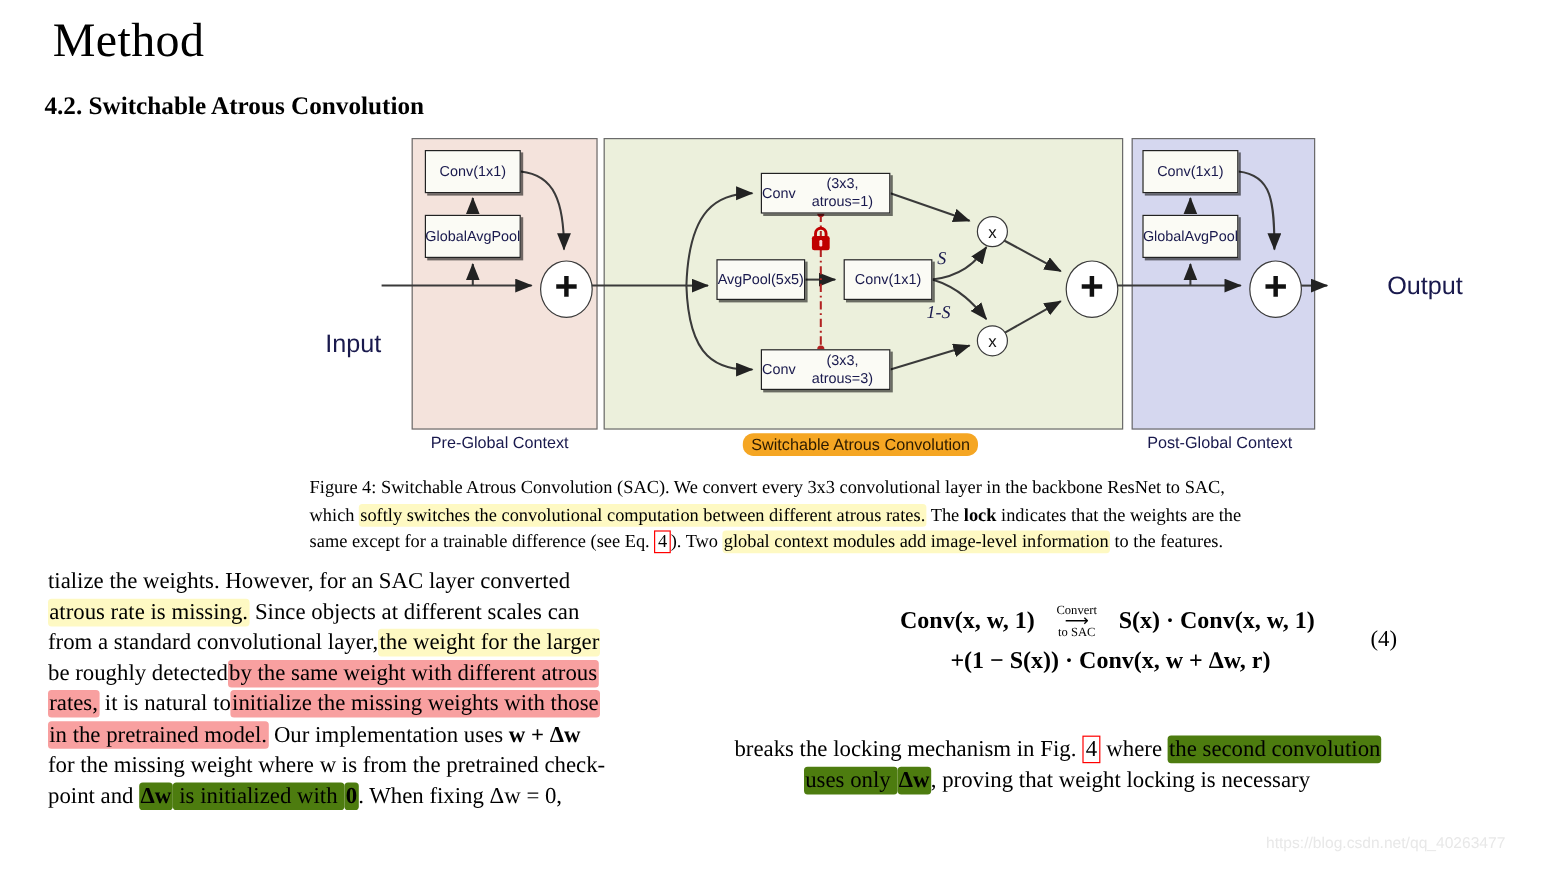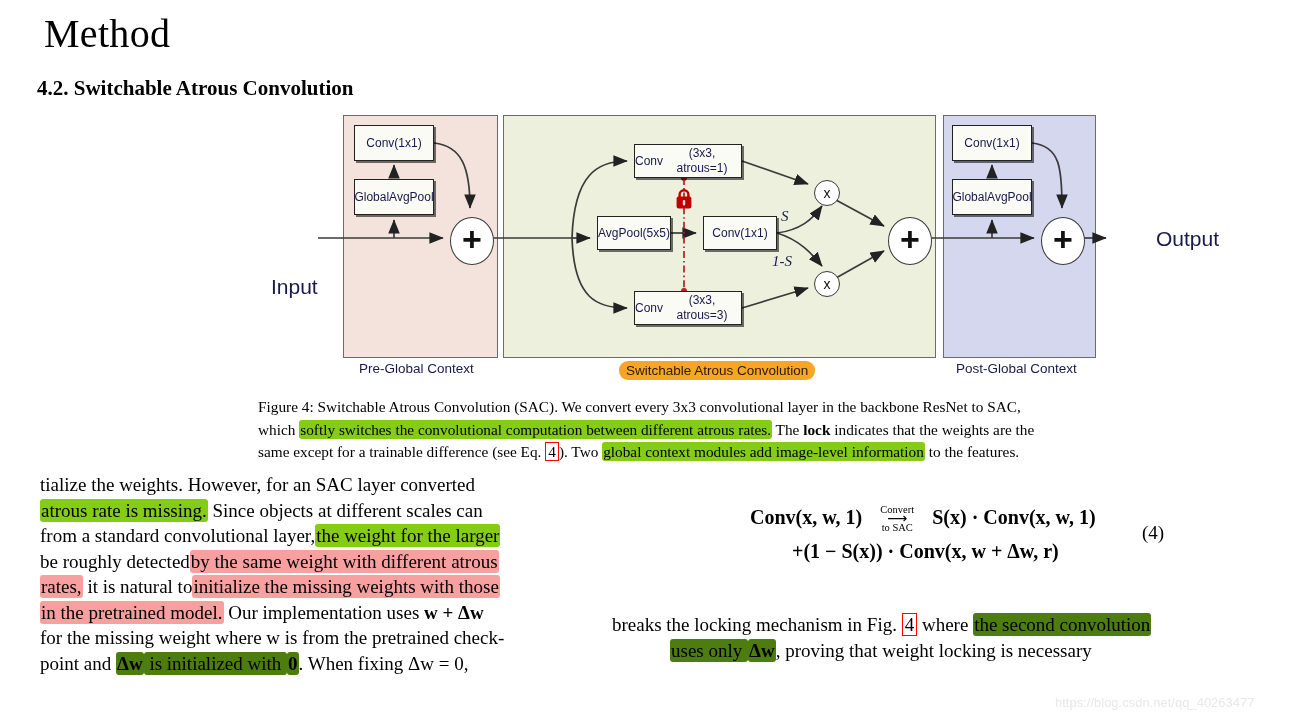--- a/index.html
+++ b/index.html
@@ -114,21 +114,21 @@
   }
   #figure-caption .ln{display:block;white-space:nowrap;}
 
   
   .col{position:absolute;font-family:"Liberation Serif", serif;font-size:19px;line-height:25.5px;}
   #col-left{left:40px;top:472px;width:570px;}
   #col-right{left:612px;top:612px;width:680px;}
   .col .ln{display:block;white-space:nowrap;}
 
   
-  .hl-o{background:#84cc16;border-radius:3px;padding:1px 1px;box-decoration-break:clone;}
+  .hl-o{background:#fef9c3;border-radius:3px;padding:1px 1px;box-decoration-break:clone;}
   .hl-p{background:#f8a0a0;border-radius:3px;padding:1px 1px;box-decoration-break:clone;}
   .hl-g{background:#4d7c0f;border-radius:3px;padding:1px 1px;box-decoration-break:clone;}
   .boxref{border:1.4px solid #f00;padding:0 2px;}
   .bf{font-weight:bold;}
   .mathbf{font-weight:bold;text-align:center;}
 
   
   #equation{
     position:absolute;left:612px;top:496px;width:680px;height:80px;
     font-family:"Liberation Serif", serif;

